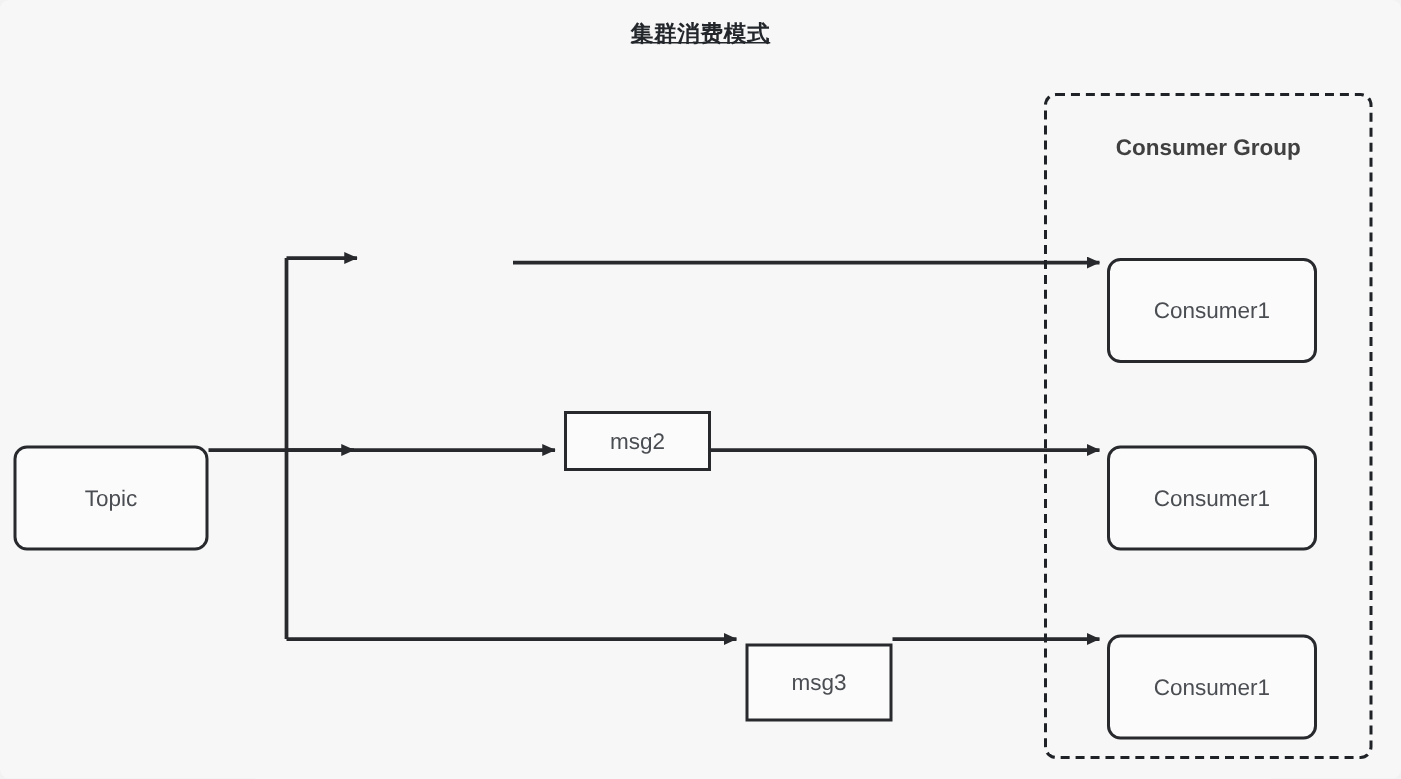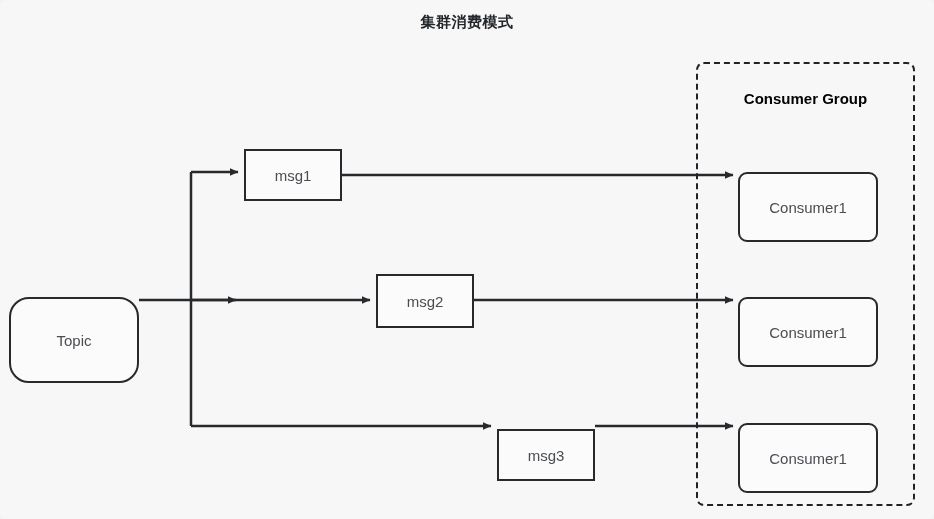--- a/index.html
+++ b/index.html
@@ -21,20 +21,21 @@
   #diagram-title {
     position: absolute;
     left: 0;
     top: 13px;
     width: 934px;
     text-align: center;
     font-size: 15px;
     font-weight: bold;
     color: #23272b;
     letter-spacing: 0.5px;
+    text-decoration: underline;
   }
   svg#wires {
     position: absolute;
     left: 0;
     top: 0;
     width: 934px;
     height: 519px;
   }
   .node {
     position: absolute;
@@ -67,21 +68,21 @@
     background: transparent;
   }
   #group-label {
     position: absolute;
     left: 696px;
     top: 90px;
     width: 219px;
     text-align: center;
     font-size: 15px;
     font-weight: bold;
-    color: #000000;
+    color: #404040;
   }
 </style>
 </head>
 <body>
 
 <div id="canvas">
 
   <div id="diagram-title">集群消费模式</div>
 
   <svg id="wires" viewBox="0 0 934 519">
@@ -114,29 +115,26 @@
 
     <g>
       <path d="M474,300 L733,300" stroke="#27292d" stroke-width="2.5" fill="none" marker-end="url(#arrowhead)"></path>
     </g>
 
     <g>
       <path d="M595,426 L733,426" stroke="#27292d" stroke-width="2.5" fill="none" marker-end="url(#arrowhead)"></path>
     </g>
   </svg>
 
-  <div class="node rounded" style="left:9px; top:265px; width:130px; height:86px;border-radius:20px;">
+  <div class="node rounded" style="left:9px; top:265px; width:130px; height:70px;">
     <span>Topic</span>
   </div>
 
-  <div class="node sharp" style="left:244px; top:149px; width:98px; height:52px;">
-    <span>msg1</span>
-  </div>
 
-  <div class="node sharp" style="left:376px; top:274px; width:98px; height:54px;align-items:center;">
+  <div class="node sharp" style="left:376px; top:274px; width:98px; height:40px;align-items:center;">
     <span>msg2</span>
   </div>
 
   <div class="node sharp" style="left:497px; top:400px; width:98px; height:52px;margin-top:29px;">
     <span>msg3</span>
   </div>
 
   <div id="group-box"></div>
   <div id="group-label">Consumer Group</div>
 

